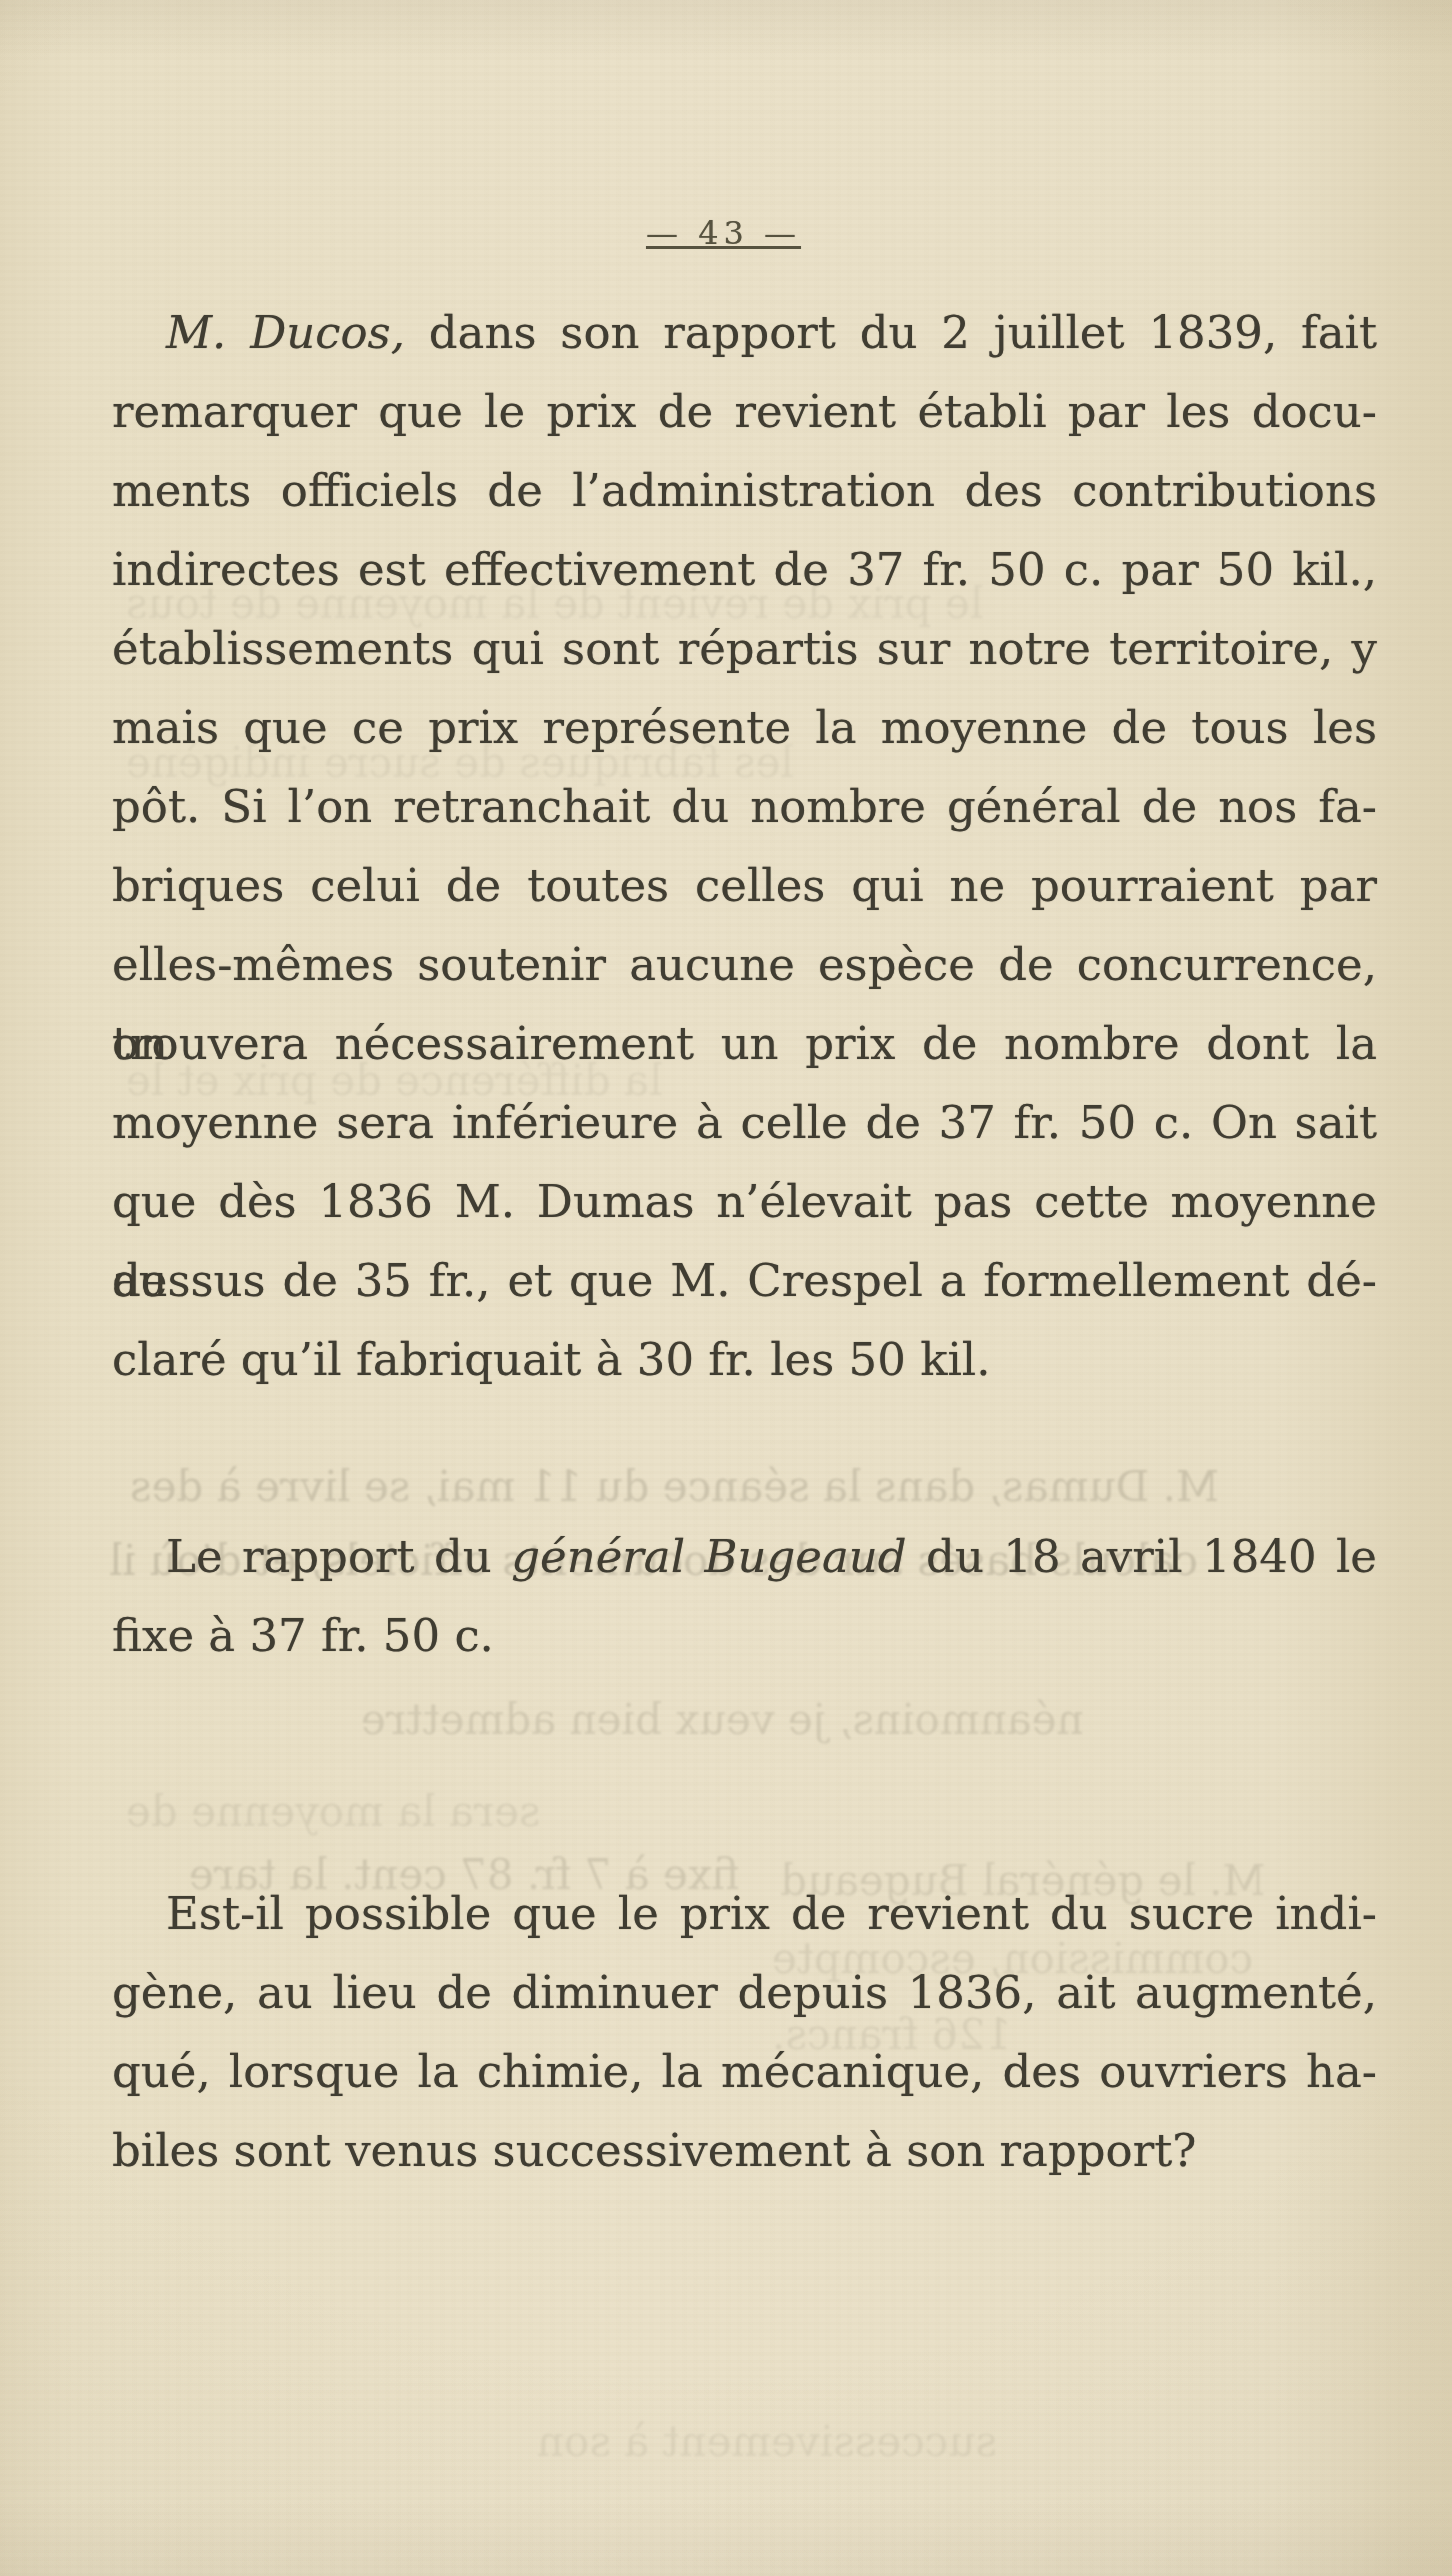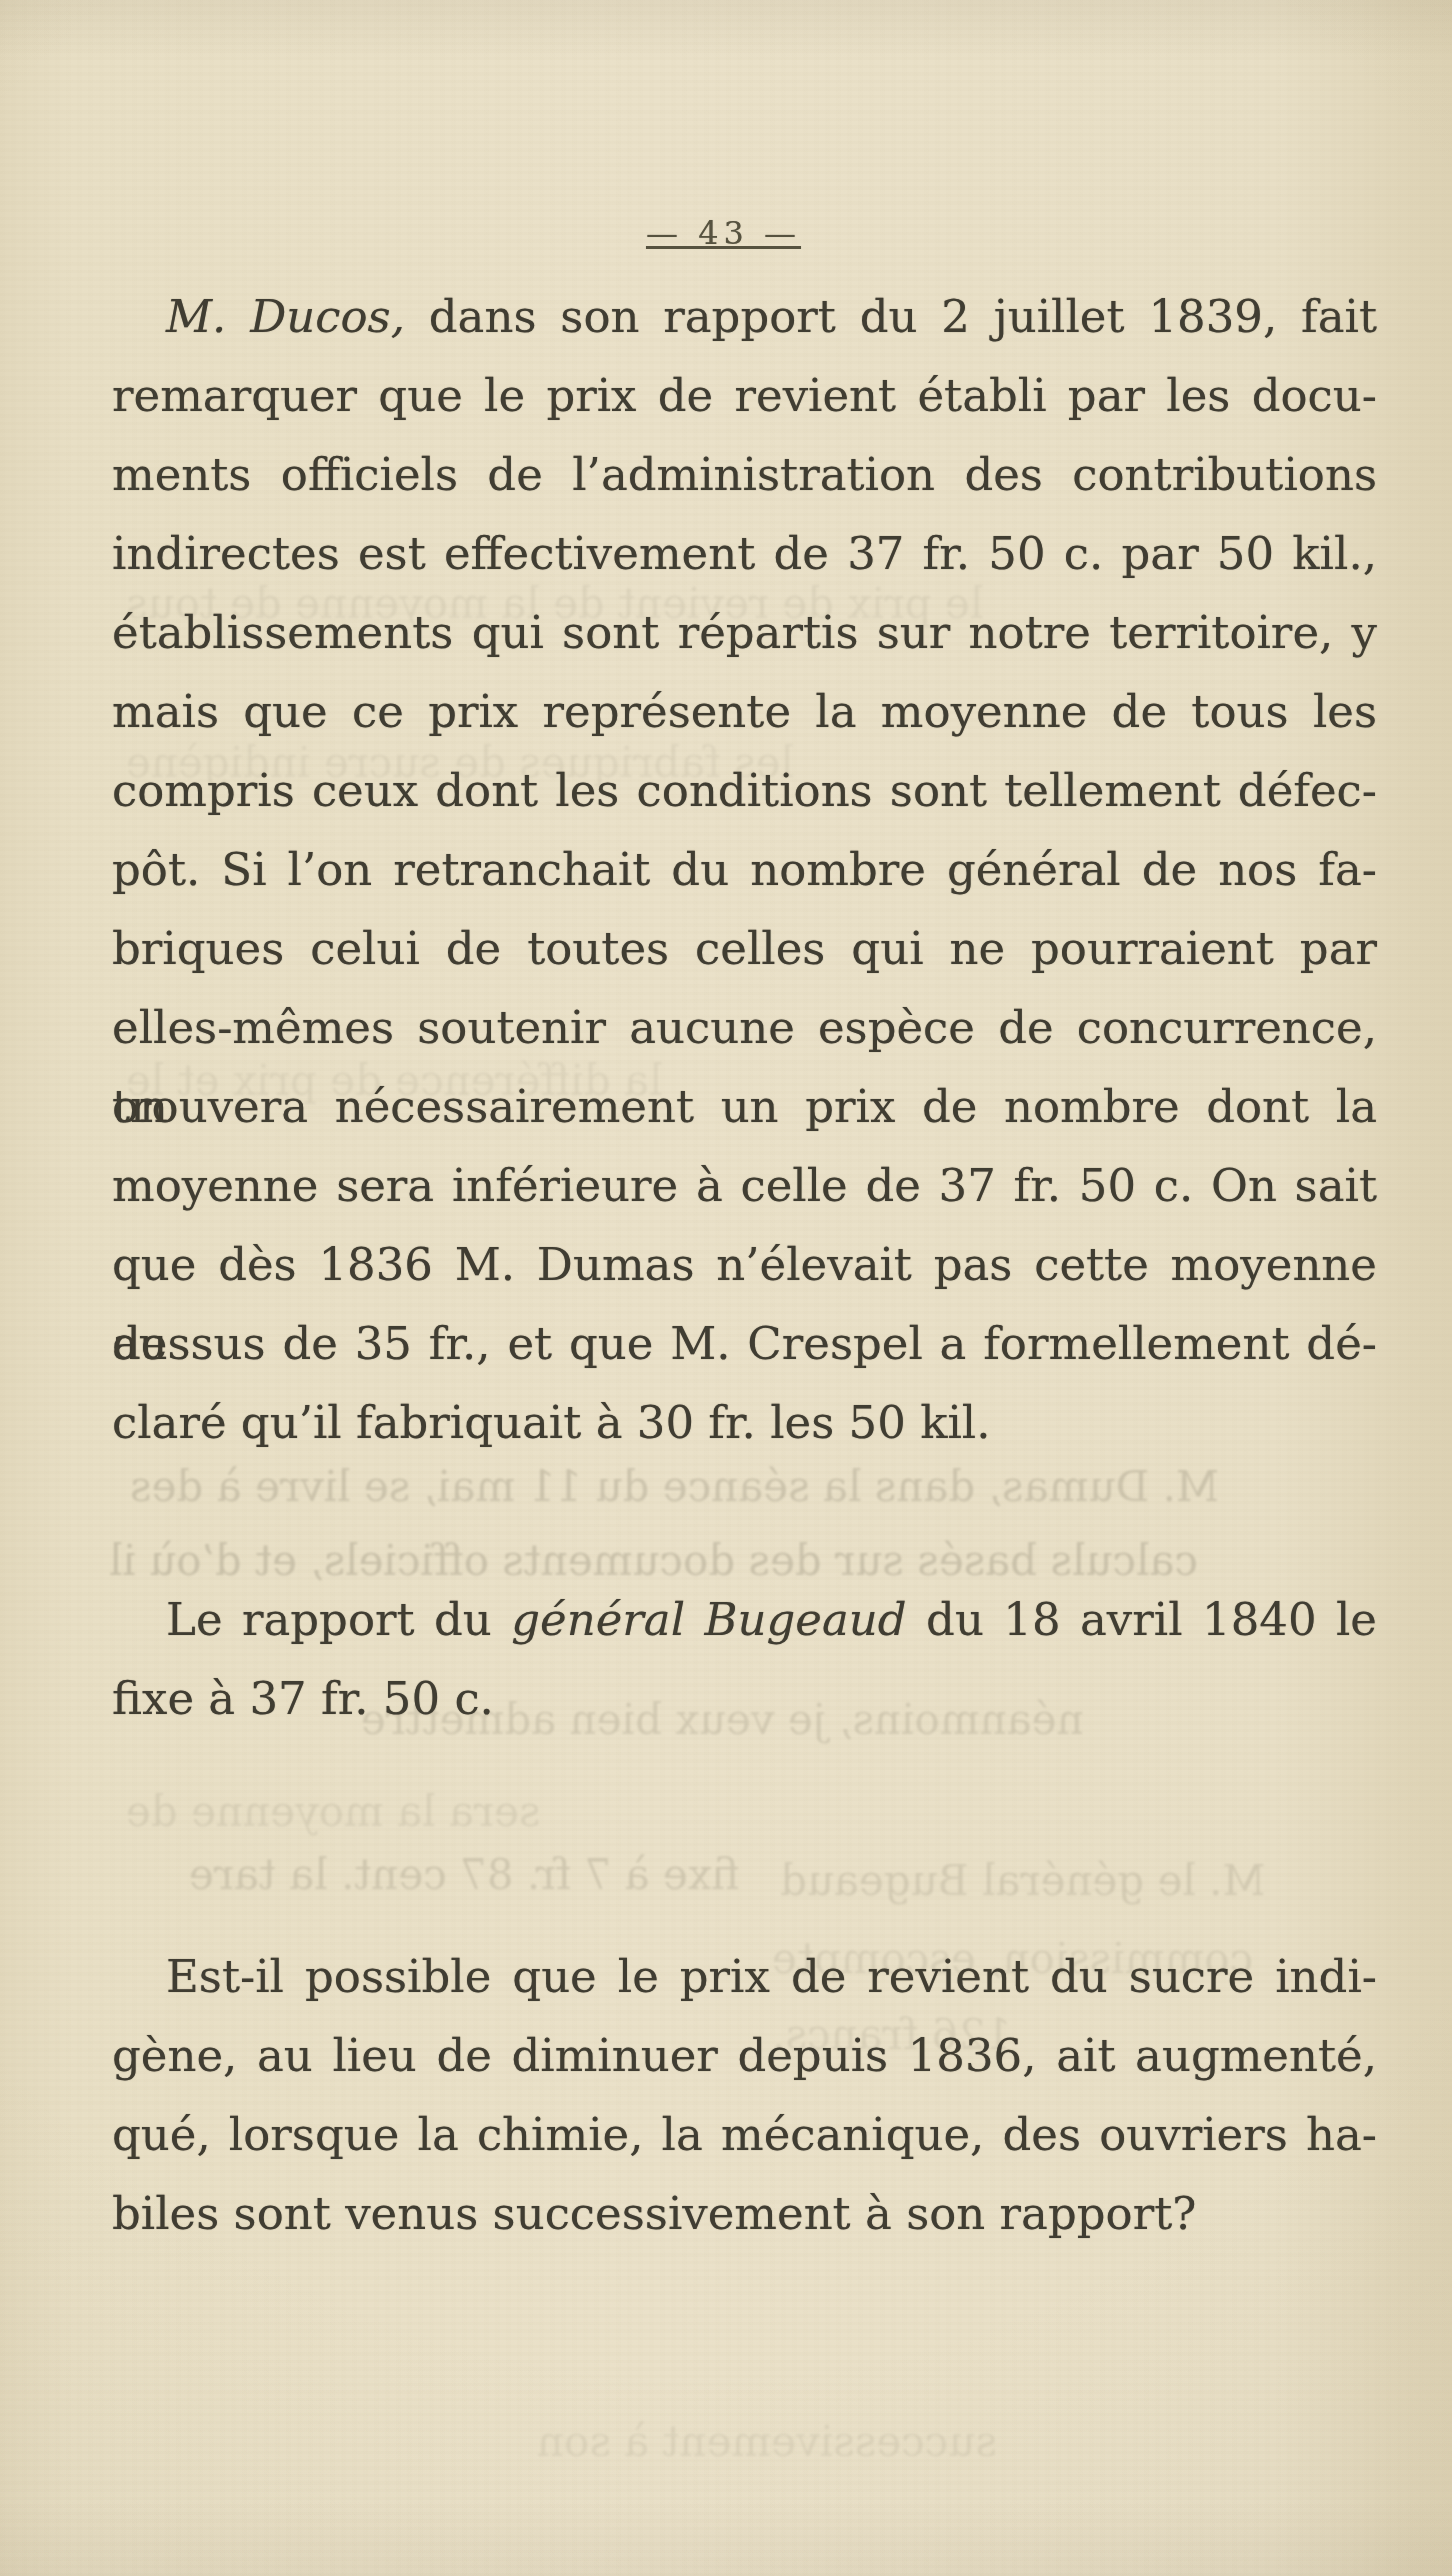--- a/index.html
+++ b/index.html
@@ -28,21 +28,21 @@
   }
   .page-number{
     position:absolute;left:112px;width:1223px;top:214px;
     text-align:center;
     font-size:32px;letter-spacing:5px;
     color:#56523f;
     text-shadow:0 0 0.8px rgba(86,82,63,.5);
     text-decoration:underline;
   }
   .text-block{
-    position:absolute;left:112px;top:277px;width:1265px;
+    position:absolute;left:112px;top:293px;width:1265px;
     color:#403d32;
     font-size:45px;
     text-shadow:0 0 1.1px rgba(62,57,45,.55);
   }
   .paragraph{margin:0;}
   .paragraph:nth-child(2){margin-top:118px;}
   .paragraph:nth-child(3){margin-top:199px;}
   .line{
     height:79px;line-height:79px;
     text-align:justify;
@@ -86,21 +86,20 @@
     </div>
   <div class="page-number">— 43 —</div>
   <div class="text-block">
       <div class="paragraph">
         <div class="line first"><span class="seg italic">M. Ducos,</span><span class="seg"> dans son rapport du 2 juillet 1839, fait</span></div>
         <div class="line"><span class="seg">remarquer que le prix de revient établi par les docu-</span></div>
         <div class="line"><span class="seg">ments officiels de l’administration des contributions</span></div>
         <div class="line"><span class="seg">indirectes est effectivement de 37 fr. 50 c. par 50 kil.,</span></div>
         <div class="line"><span class="seg">établissements qui sont répartis sur notre territoire, y</span></div>
         <div class="line"><span class="seg">mais que ce prix représente la moyenne de tous les</span></div>
-        <div class="line"><span class="seg">compris ceux dont les conditions sont tellement défec-</span></div>
         <div class="line"><span class="seg">pôt. Si l’on retranchait du nombre général de nos fa-</span></div>
         <div class="line"><span class="seg">briques celui de toutes celles qui ne pourraient par</span></div>
         <div class="line"><span class="seg">elles-mêmes soutenir aucune espèce de concurrence, on</span></div>
         <div class="line"><span class="seg">trouvera nécessairement un prix de nombre dont la</span></div>
         <div class="line"><span class="seg">moyenne sera inférieure à celle de 37 fr. 50 c. On sait</span></div>
         <div class="line"><span class="seg">que dès 1836 M. Dumas n’élevait pas cette moyenne au</span></div>
         <div class="line"><span class="seg">dessus de 35 fr., et que M. Crespel a formellement dé-</span></div>
         <div class="line last"><span class="seg">claré qu’il fabriquait à 30 fr. les 50 kil.</span></div>
       </div>
       <div class="paragraph">

